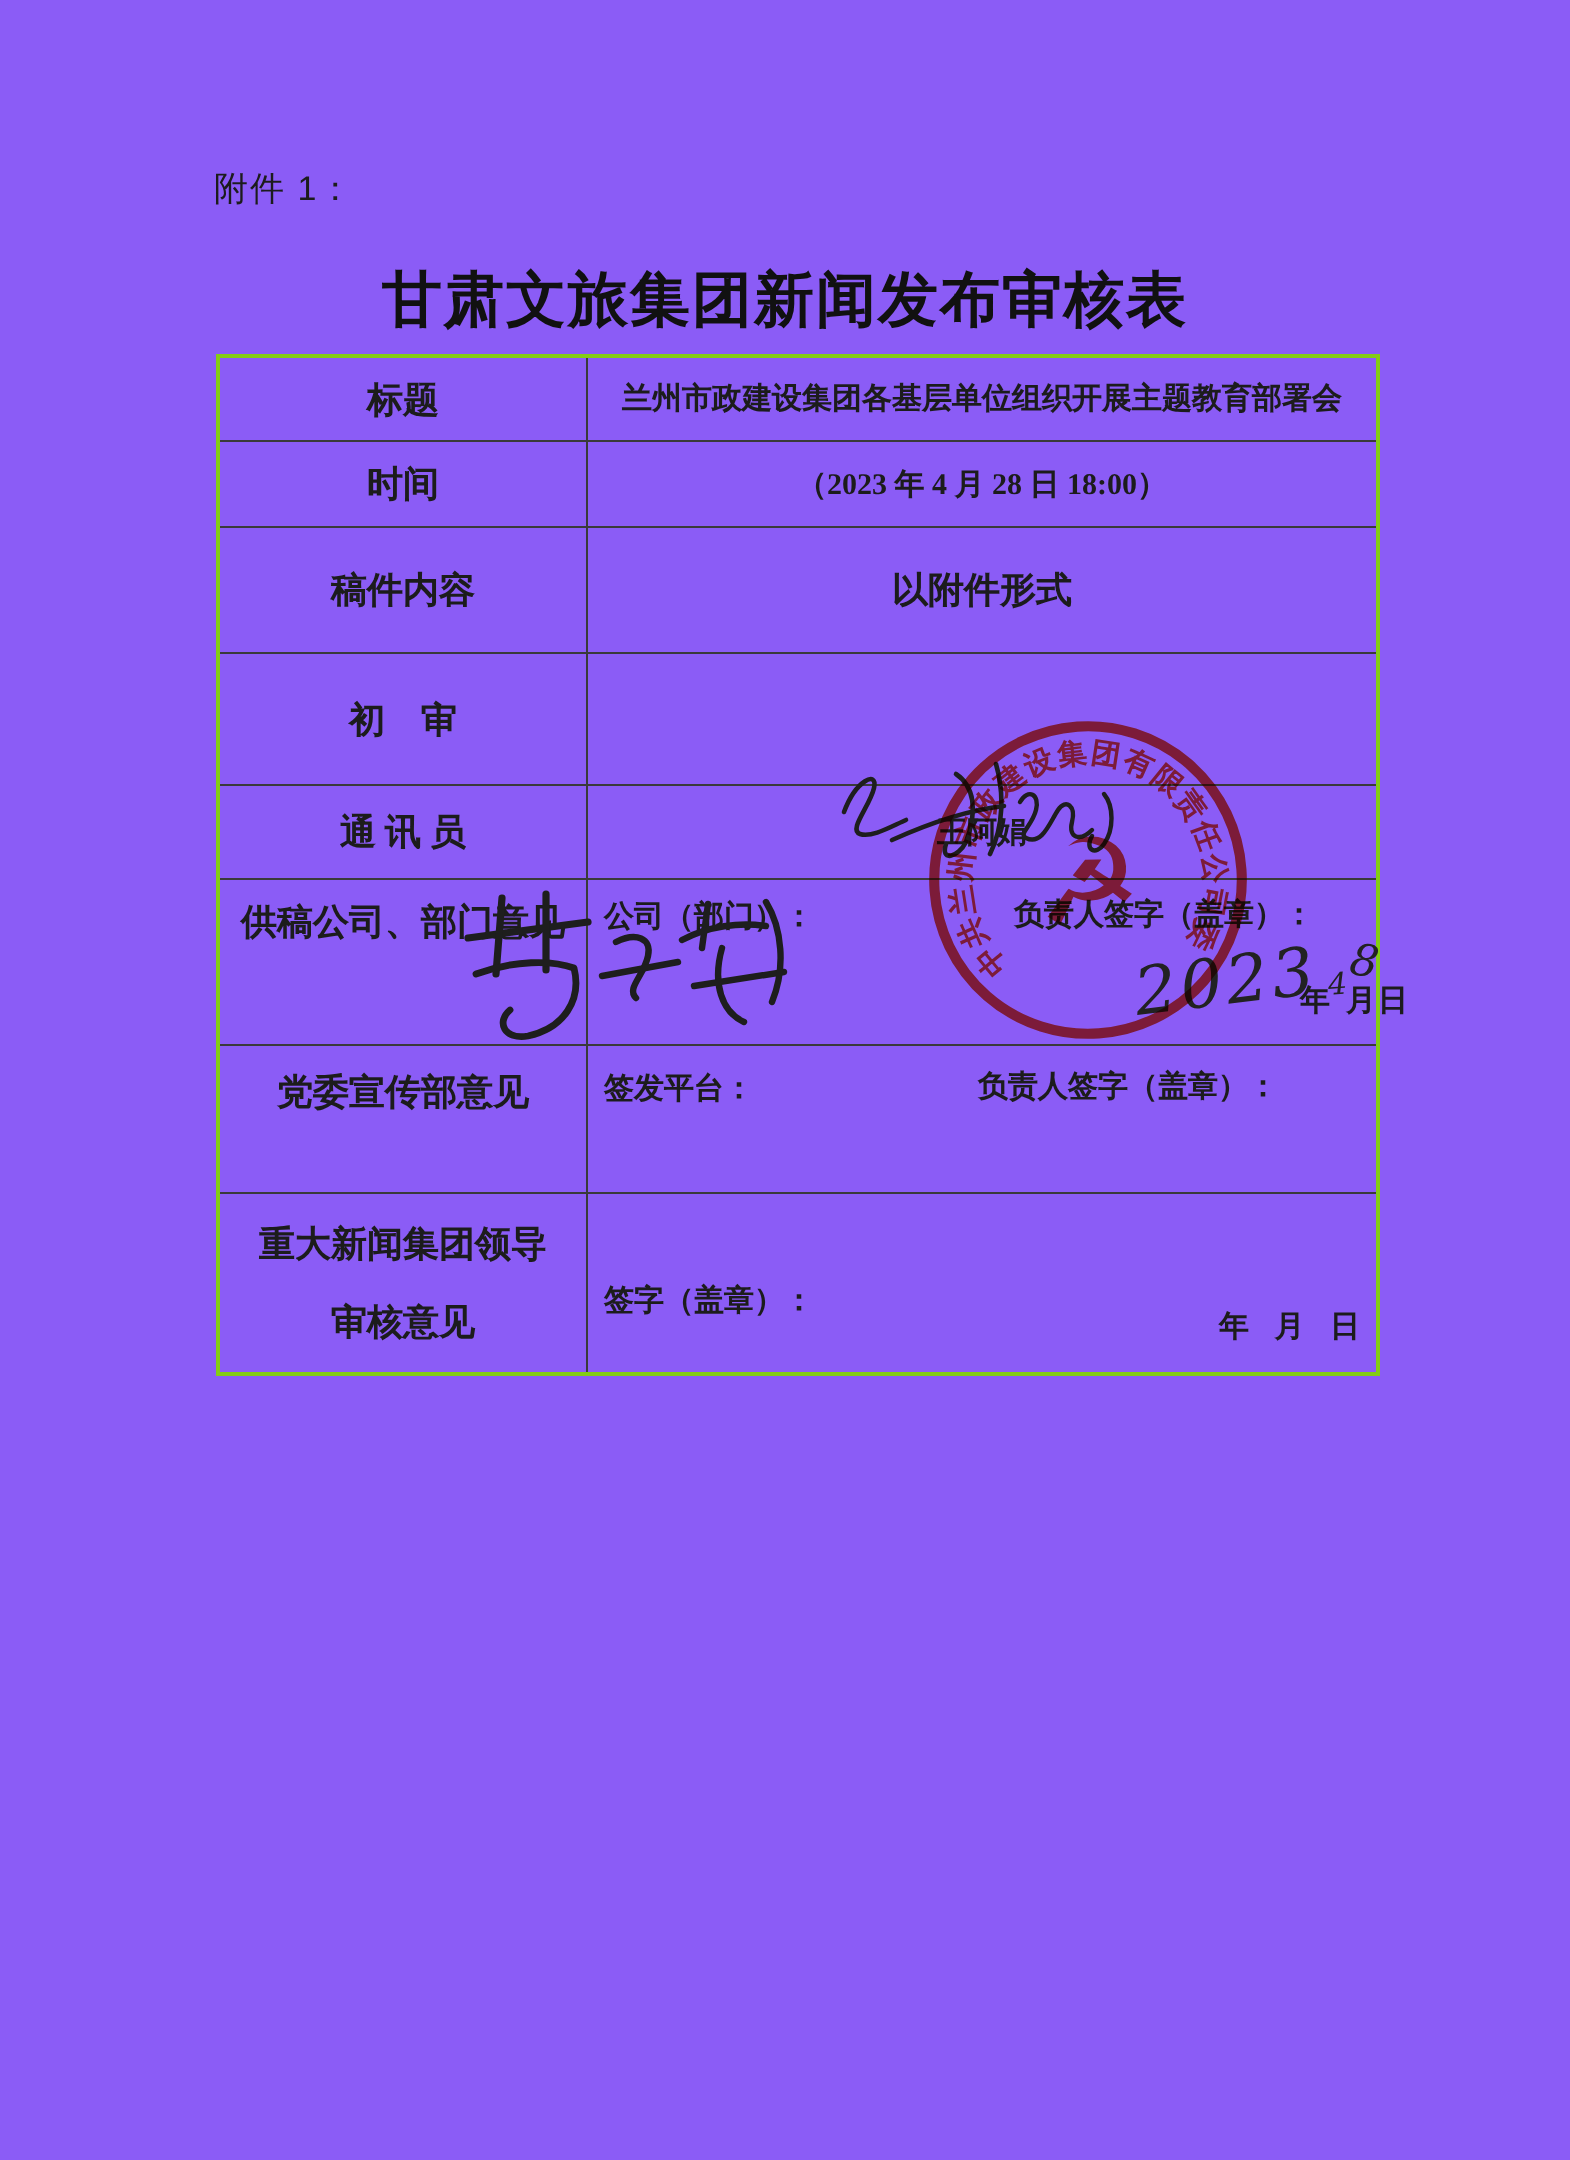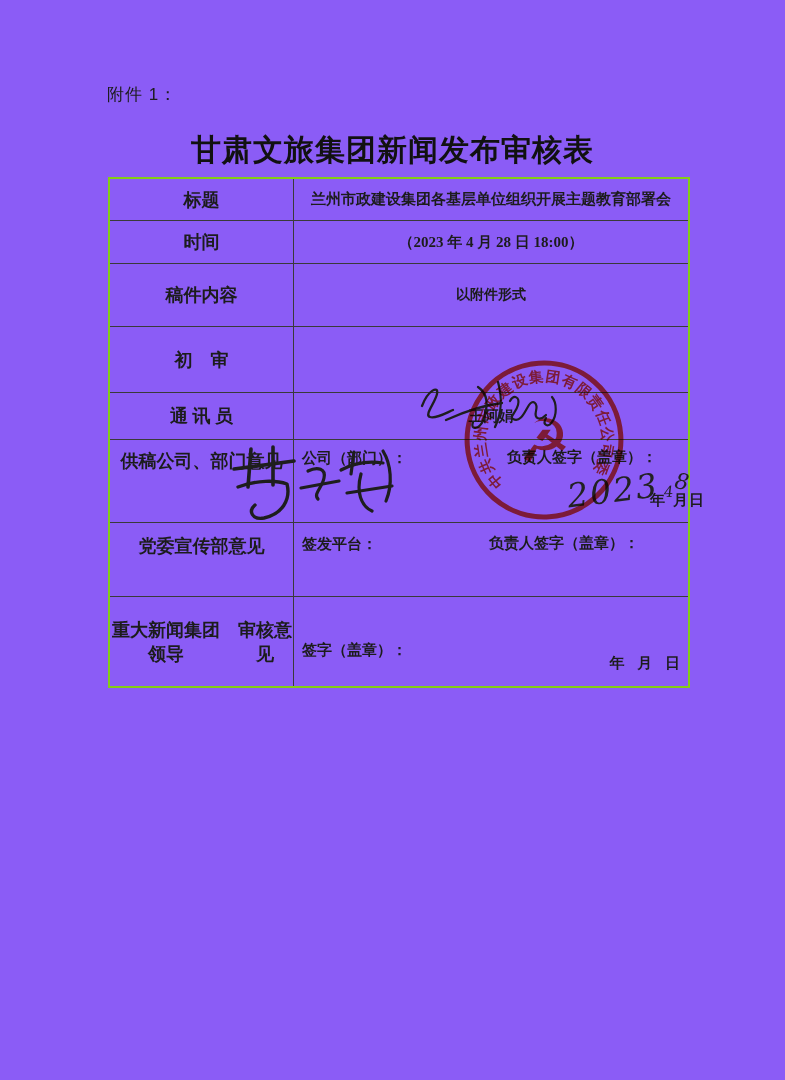--- a/index.html
+++ b/index.html
@@ -21,21 +21,21 @@
   }
   .row{display:flex;border-top:1px solid #3a3a3a;}
   .row:first-child{border-top:none;}
   .r1{height:41px}.r2{height:42px}.r3{height:62px}.r4{height:46px}
   .r5{height:65px}.r6{height:82px}.r7{height:73px}.r8{height:89px}
   .lcell{
     width:183px;min-width:183px;border-right:1px solid #3a3a3a;
     display:flex;align-items:center;justify-content:center;
     font-weight:bold;font-size:18px;text-align:center;
   }
-  .lcell.two-line{flex-direction:row;gap:15px;}
+  .lcell.two-line{flex-direction:column;gap:15px;}
   .rcell{
     flex:1;position:relative;display:flex;align-items:center;justify-content:center;
     font-weight:bold;font-size:15px;text-align:center;
   }
   .rcell.free{display:block;}
   .inner-label{position:absolute;font-weight:bold;font-size:15px;white-space:nowrap;}
   .r6-company{left:8px;top:9px;}
   .r6-signer{left:213px;top:8px;}
   .r6-year{left:356px;top:51px;}
   .r6-month{left:379px;top:51px;}
@@ -76,21 +76,21 @@
       <div class="rcell">兰州市政建设集团各基层单位组织开展主题教育部署会</div>
     </div>
 
     <div class="row r2">
       <div class="lcell">时间</div>
       <div class="rcell">（2023 年 4 月 28 日  18:00）</div>
     </div>
 
     <div class="row r3">
       <div class="lcell">稿件内容</div>
-      <div class="rcell" style="font-size:14px;font-family:Liberation Mono, monospace;">以附件形式</div>
+      <div class="rcell" style="font-size:18px;font-family:Liberation Mono, monospace;">以附件形式</div>
     </div>
 
     <div class="row r5">
       <div class="lcell">初　审</div>
       <div class="rcell free"></div>
     </div>
 
     <div class="row r4">
       <div class="lcell">通 讯 员</div>
       <div class="rcell">王阿娟</div>

